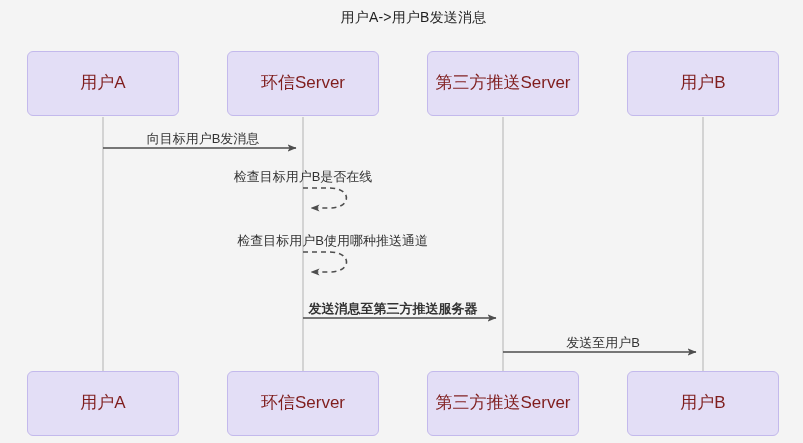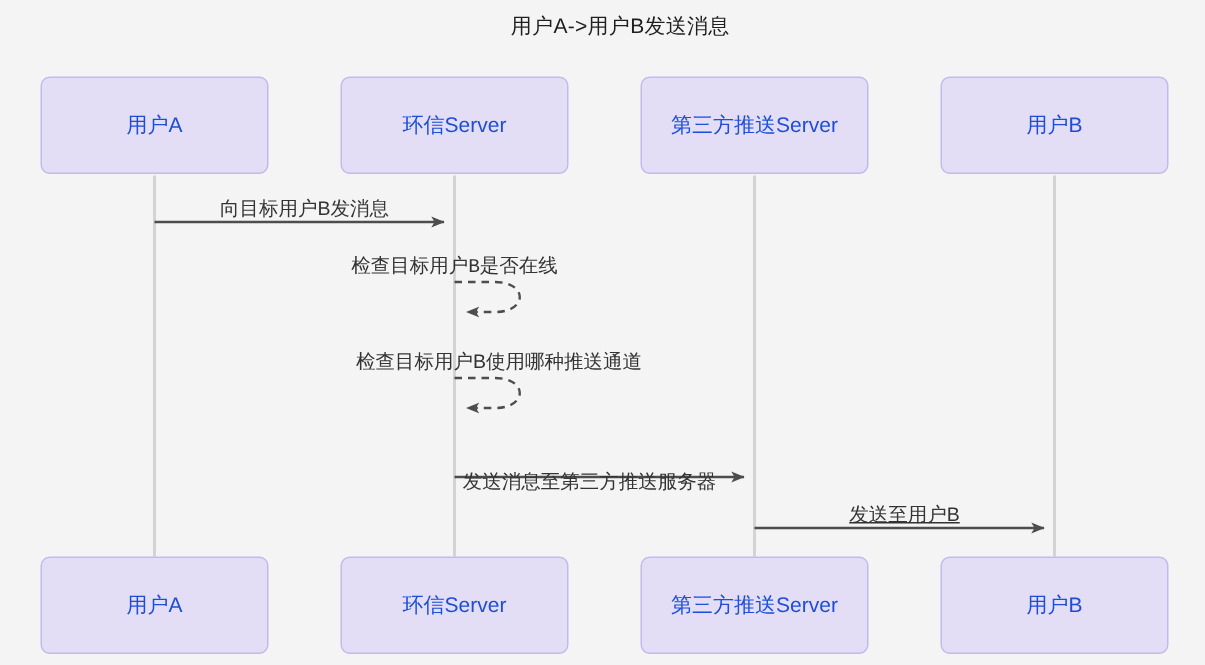--- a/index.html
+++ b/index.html
@@ -43,22 +43,22 @@
     height: 65px;
     background: #e3def6;
     border: 1px solid #c3b9ec;
     border-radius: 6px;
     box-sizing: border-box;
     display: flex;
     align-items: center;
     justify-content: center;
   }
   .participant-label {
-    font-size: 14px;
-    color: #1d4ed8;
+    font-size: 17px;
+    color: #7f1d1d;
     text-align: center;
     line-height: 1.2;
   }
   .msg-label {
     position: absolute;
     font-size: 13px;
     color: #333333;
     white-space: nowrap;
     text-align: center;
   }
@@ -118,18 +118,18 @@
     <span class="participant-label">环信Server</span>
   </div>
   <div class="participant-box" style="left:427px; top:371px;">
     <span class="participant-label">第三方推送Server</span>
   </div>
   <div class="participant-box" style="left:627px; top:371px;">
     <span class="participant-label">用户B</span>
   </div>
 
   <div class="msg-label" style="left:103px; top:130px; width:200px;">向目标用户B发消息</div>
-  <div class="msg-label" style="left:203px; top:168px; width:200px;font-family:Liberation Mono, monospace;">检查目标用户B是否在线</div>
+  <div class="msg-label" style="left:203px; top:168px; width:200px;">检查目标用户B是否在线</div>
   <div class="msg-label" style="left:178px; top:232px; width:250px;text-align:right;">检查目标用户B使用哪种推送通道</div>
-  <div class="msg-label" style="left:303px; top:312px; width:180px;">发送消息至第三方推送服务器</div>
-  <div class="msg-label" style="left:503px; top:334px; width:200px;text-decoration:underline;">发送至用户B</div>
+  <div class="msg-label" style="left:303px; top:300px; width:180px;font-weight:bold;">发送消息至第三方推送服务器</div>
+  <div class="msg-label" style="left:503px; top:334px; width:200px;">发送至用户B</div>
 
 </div>
 
 </body></html>

